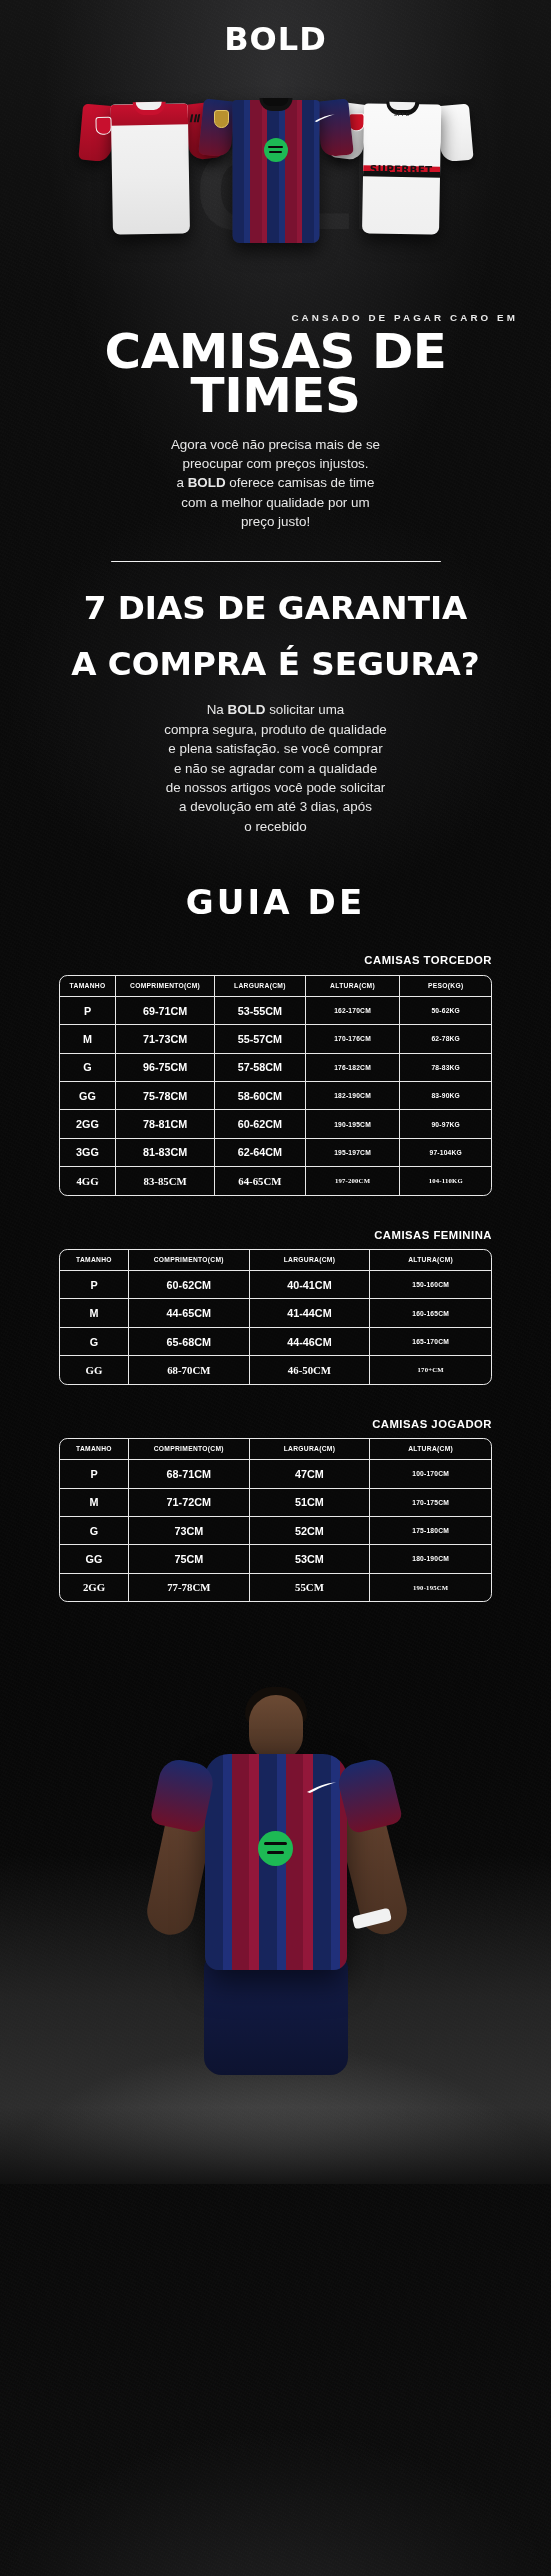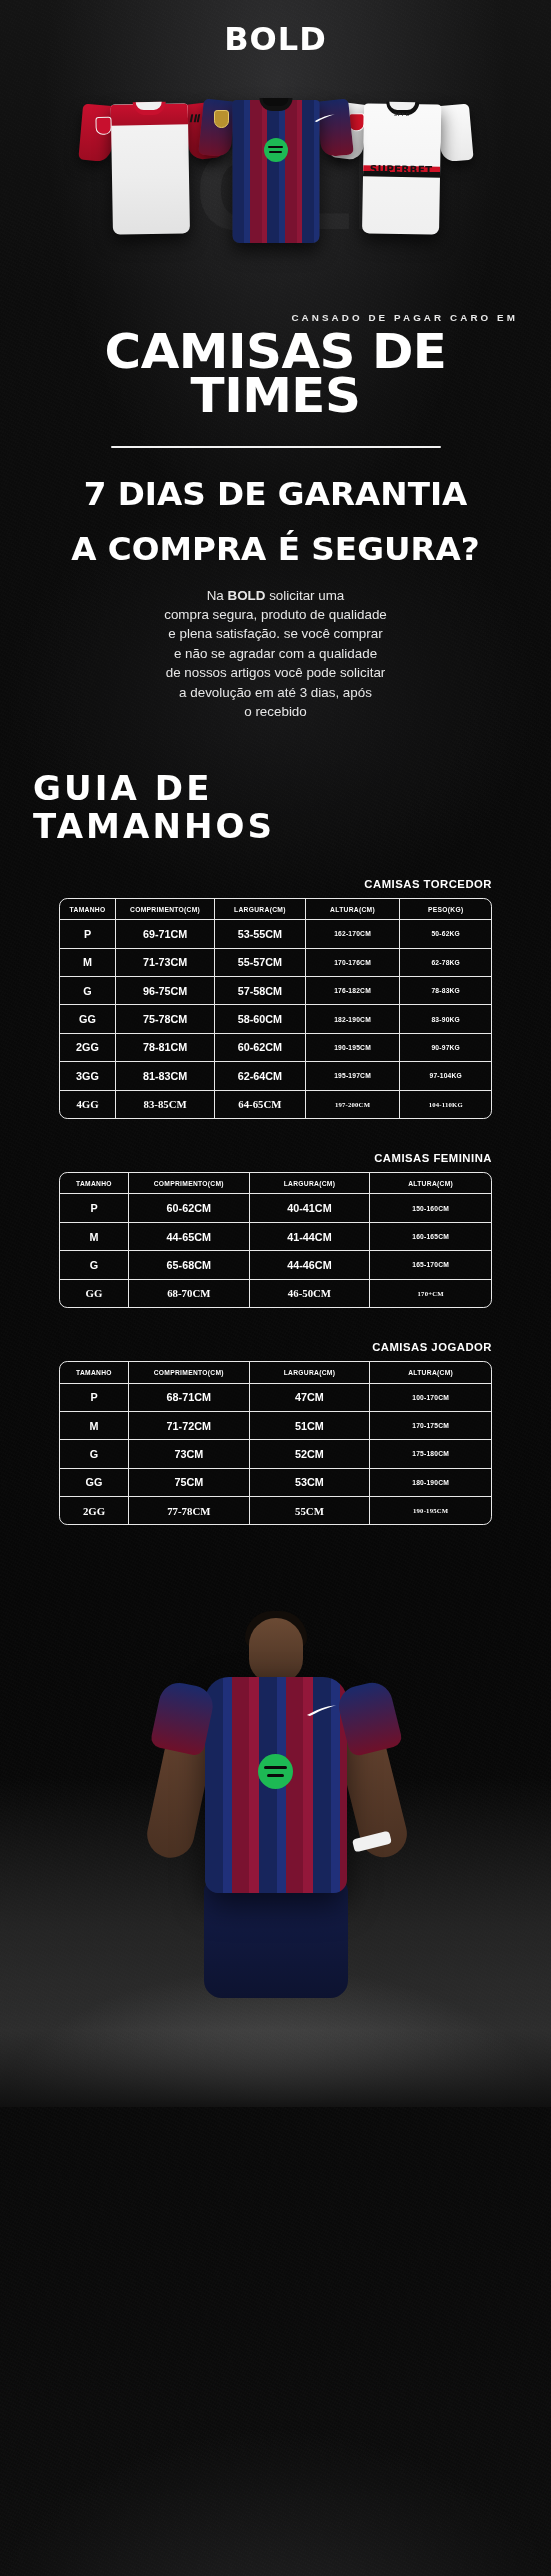--- a/index.html
+++ b/index.html
@@ -243,20 +243,21 @@
     font-family:"DejaVu Sans", sans-serif;
     font-weight:900;
     font-size:32px;
     letter-spacing:0px;
     margin-top:27px;
     transform:scaleX(1.02);
   }
   .big-title.second{ margin-top:17.5px; }
 
   .guide-title{
+    text-align:center;
     font-family:"DejaVu Sans", sans-serif;
     font-weight:900;
     font-size:34px;
     letter-spacing:3.1px;
     line-height:1.12;
     margin-top:47px;
   }
 
   
   .table-block{ margin:0 auto; width:433px; }
@@ -436,41 +437,47 @@
       <div class="badge-circle"></div>
       <div class="top-logo-small">SPFC</div>
       <div class="sponsor">SUPERBET</div>
     </div>
 
   </div>
 
   <div class="section">
     <div class="eyebrow">CANSADO DE PAGAR CARO EM</div>
     <div class="headline">CAMISAS DE TIMES</div>
+    <p class="paragraph">
+      <span>Agora você não precisa mais de se</span><br>
+      <span>preocupar com preços injustos.</span><br>
+      <span>a </span><b>BOLD</b><span> oferece camisas de time</span><br>
+      <span>com a melhor qualidade por um</span><br>
+      <span>preço justo!</span>
+    </p>
     <div class="rule"></div>
   </div>
 
   <div class="section">
     <div class="big-title">7 DIAS DE GARANTIA</div>
     <div class="big-title second">A COMPRA É SEGURA?</div>
     <p class="paragraph">
       <span>Na </span><b>BOLD</b><span> solicitar uma</span><br>
       <span>compra segura, produto de qualidade</span><br>
       <span>e plena satisfação. se você comprar</span><br>
       <span>e não se agradar com a qualidade</span><br>
       <span>de nossos artigos você pode solicitar</span><br>
       <span>a devolução em até 3 dias, após</span><br>
       <span>o recebido</span>
     </p>
   </div>
 
   <div class="section">
     <div class="guide-title">
       <span>GUIA DE</span><br>
-      <span>TAMANHOS</span>
     </div>
 
     <div class="table-block">
 
       <div class="table-label">CAMISAS TORCEDOR</div>
       <table class="t-torcedor">
         <thead>
           <tr>
             <th>TAMANHO</th>
             <th>COMPRIMENTO(CM)</th>

